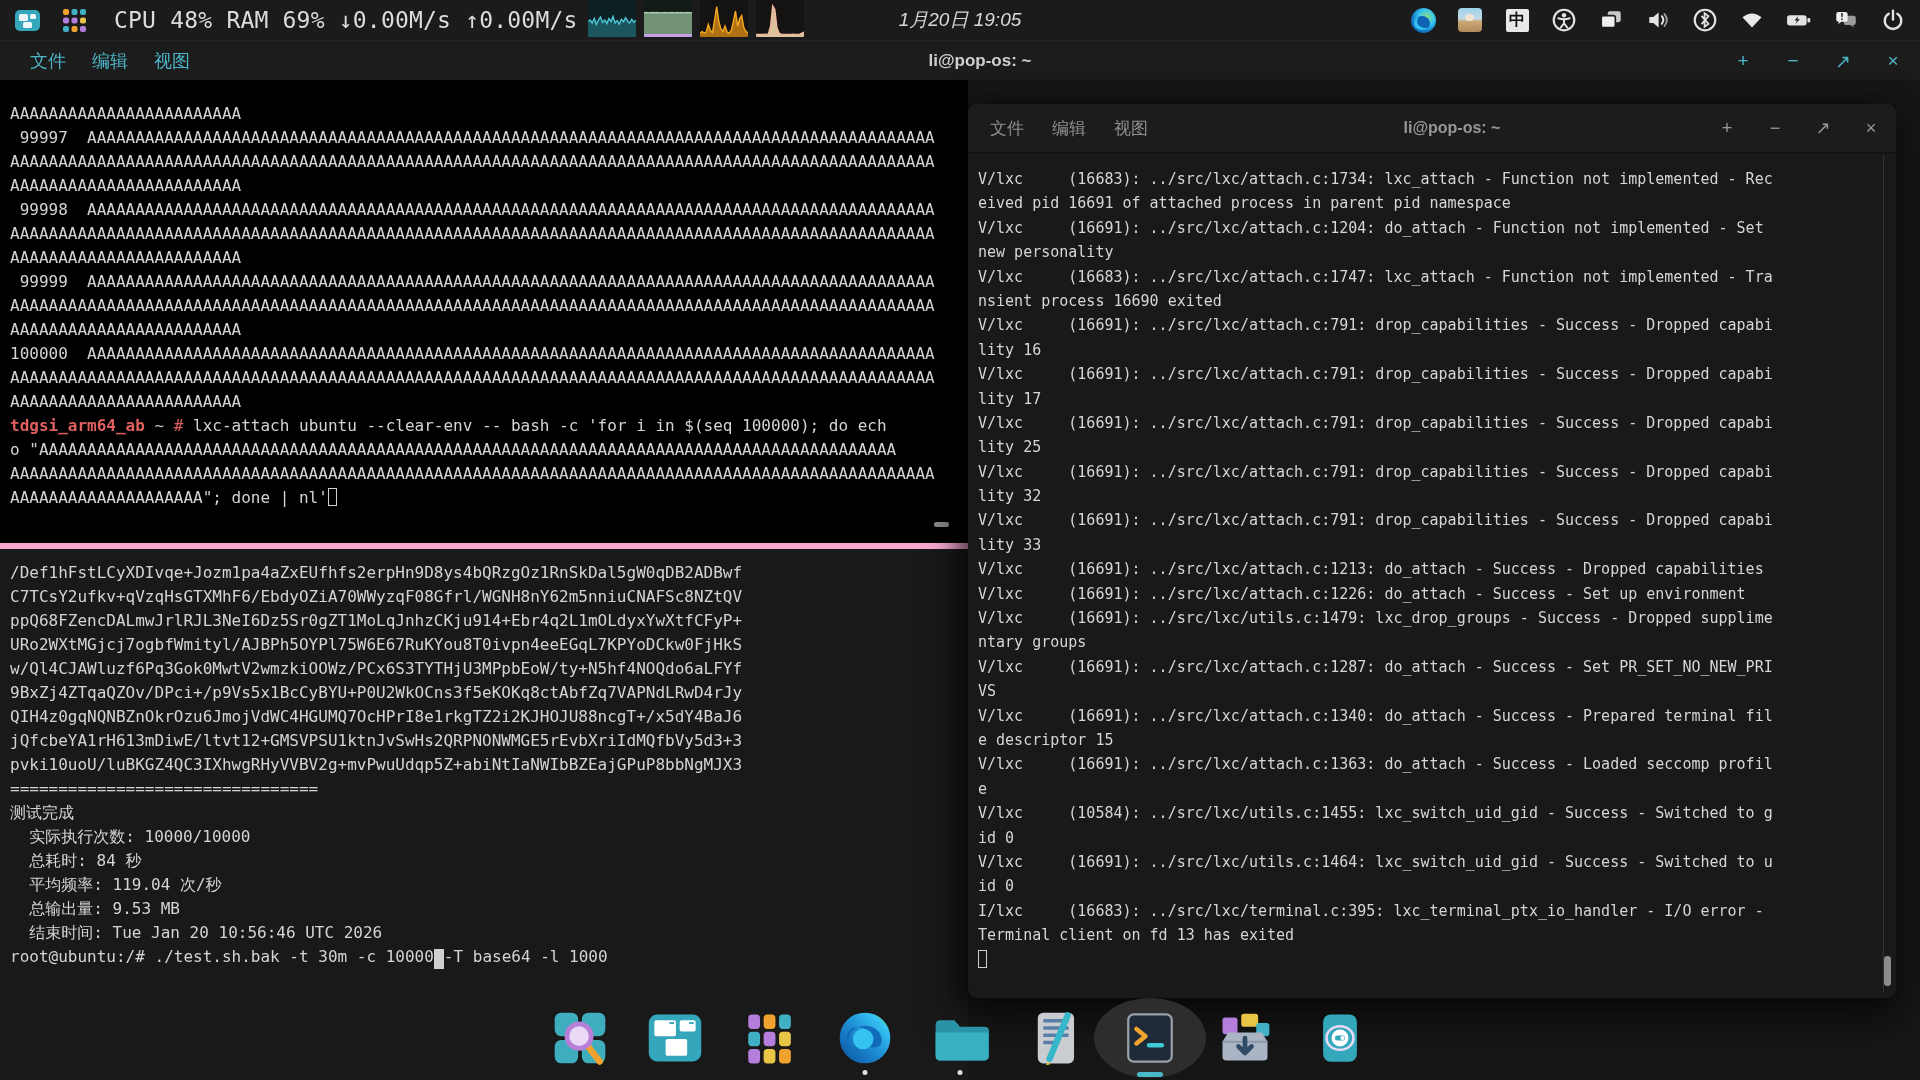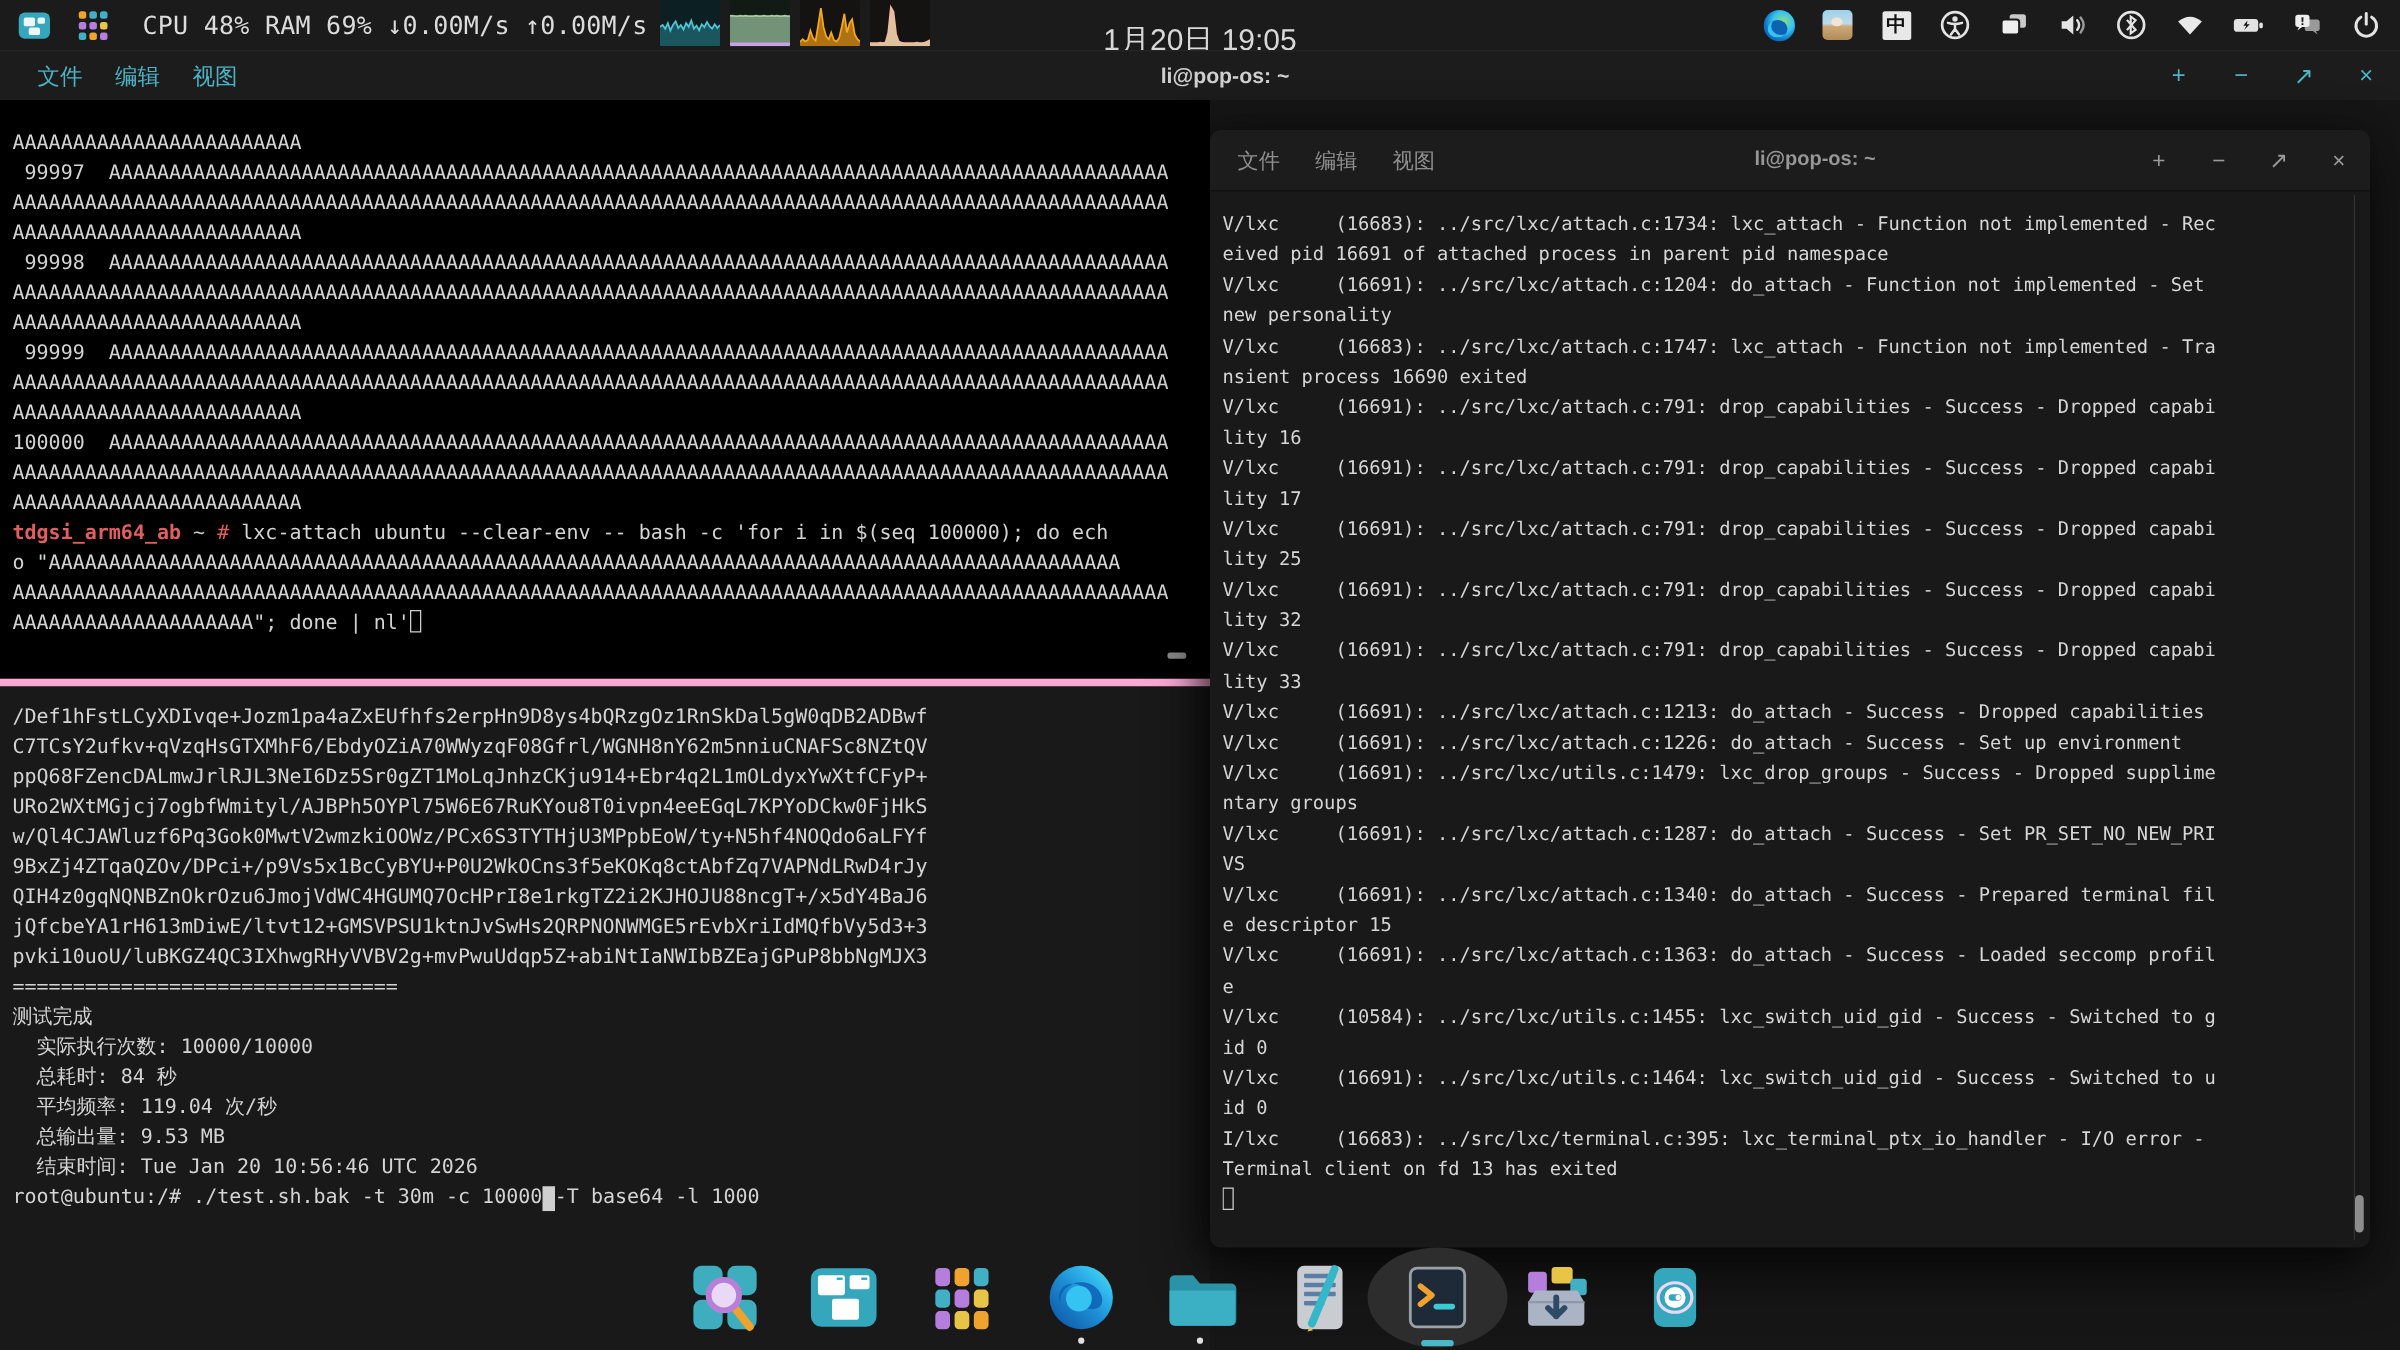--- a/index.html
+++ b/index.html
@@ -5,25 +5,25 @@
   html,body{margin:0;padding:0;background:#111;}
   #screen{position:relative;width:1920px;height:1080px;background:#161616;overflow:hidden;
           font-family:"Liberation Sans",sans-serif;}
   .mono{font-family:"DejaVu Sans Mono",monospace;}
 
   
   .panel{position:absolute;left:0;top:0;width:1920px;height:40px;background:#1b1b1b;
          display:flex;align-items:center;}
   .launchers{display:flex;align-items:center;gap:20px;margin-left:14px;}
   .launchers svg{display:block;}
-  .stats{margin-left:26px;font-size:20px;color:#dcdcdc;letter-spacing:.2px;white-space:pre;}
+  .stats{margin-left:26px;font-size:23px;color:#dcdcdc;letter-spacing:.2px;white-space:pre;}
   .graphs{display:flex;gap:8px;margin-left:10px;align-items:flex-start;height:40px;}
   .graphs svg{display:block;border-radius:1px;}
-  .clock{position:absolute;left:0;right:0;top:12px;height:40px;display:flex;align-items:center;
-         justify-content:center;color:#d8d8d8;font-size:24px;pointer-events:none;}
+  .clock{position:absolute;left:0;right:0;top:0;height:40px;display:flex;align-items:center;
+         justify-content:center;color:#d8d8d8;font-size:19px;pointer-events:none;font-style:italic;}
   .tray{position:absolute;right:10px;top:0;height:40px;display:flex;align-items:center;gap:13px;}
   .tray .ticon{width:34px;height:28px;display:flex;align-items:center;justify-content:center;}
   .ime-box{width:23px;height:23px;background:#e8e8e8;border-radius:2px;color:#111;
            font-size:16px;display:flex;align-items:center;justify-content:center;font-weight:bold;}
   .anime-box{width:24px;height:24px;border-radius:4px;
              background:linear-gradient(180deg,#9ed2ea 0%,#bfd9e8 45%,#cda877 55%,#b08a5a 100%);
              position:relative;}
   .anime-box::after{content:"";position:absolute;left:7px;top:6px;width:9px;height:7px;
              background:#f2e4d4;border-radius:50%;}
   .edge-ball{width:25px;height:25px;border-radius:50%;

